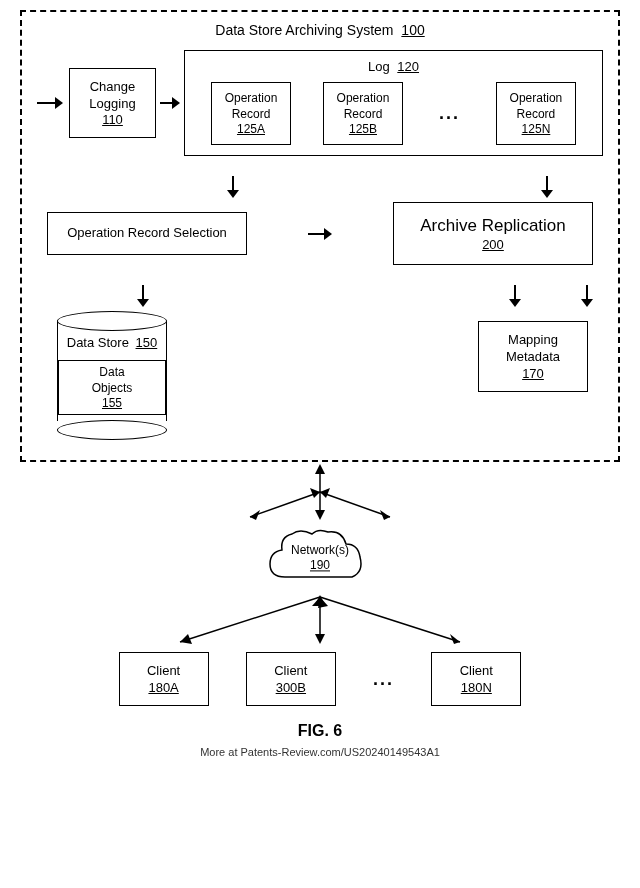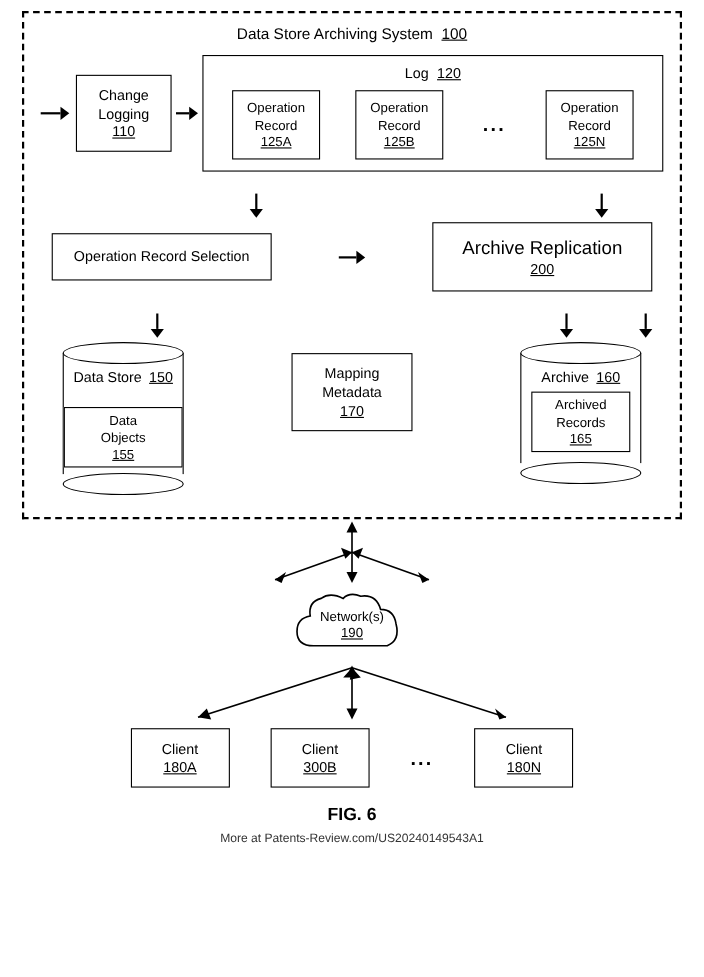--- a/index.html
+++ b/index.html
@@ -298,21 +298,21 @@
       </div>
     </div>
 
     <div class="row3" style="padding:0 10px;justify-content:space-between;">
 
       <div style="display:flex;flex-direction:column;align-items:center;width:130px;">
 
         <div style="width:110px;height:20px;border:1.5px solid #000;border-radius:50%;background:#fff;position:relative;z-index:2;"></div>
 
         <div style="width:110px;border-left:1.5px solid #000;border-right:1.5px solid #000;background:#fff;margin-top:-10px;padding-top:14px;padding-bottom:6px;min-height:100px;">
-          <div style="font-size:13px;text-align:center;margin-bottom:20px;">
+          <div style="font-size:13px;text-align:center;margin-bottom:10px;">
             <span>Data Store</span>
             <span style="text-decoration:underline;margin-left:3px;">150</span>
           </div>
 
           <div class="small-box" style="width:108px;margin:0 auto;">
             <div style="font-size:12px;line-height:1.3;white-space:pre-line;">Data
 Objects</div>
             <div style="text-decoration:underline;font-size:12px;">155</div>
           </div>
         </div>
@@ -321,36 +321,20 @@
       </div>
 
       <div style="display:flex;flex-direction:column;align-items:center;width:120px;margin-top:10px;">
         <div class="box" style="width:110px;padding:10px 6px;">
           <div class="label" style="font-size:13px;white-space:pre-line;">Mapping
 Metadata</div>
           <div class="num">170</div>
         </div>
       </div>
 
-      <div style="display:flex;flex-direction:column;align-items:center;width:130px;">
-        <div style="width:110px;height:20px;border:1.5px solid #000;border-radius:50%;background:#fff;position:relative;z-index:2;"></div>
-        <div style="width:110px;border-left:1.5px solid #000;border-right:1.5px solid #000;background:#fff;margin-top:-10px;padding-top:14px;padding-bottom:6px;min-height:100px;">
-          <div style="font-size:13px;text-align:center;margin-bottom:6px;">
-            <span>Archive</span>
-            <span style="text-decoration:underline;margin-left:3px;">160</span>
-          </div>
-
-          <div class="small-box" style="width:90px;margin:0 auto;">
-            <div style="font-size:12px;line-height:1.3;white-space:pre-line;">Archived
-Records</div>
-            <div style="text-decoration:underline;font-size:12px;">165</div>
-          </div>
-        </div>
-        <div style="width:110px;height:20px;border:1.5px solid #000;border-radius:50%;background:#fff;margin-top:-1px;"></div>
-      </div>
 
     </div>
 
   </div>
 
   <div style="display:flex;flex-direction:column;align-items:center;margin:0;">
 
     <svg width="200" height="60">
 
       <line x1="100" y1="55" x2="100" y2="8" stroke="#000" stroke-width="1.5"></line>

